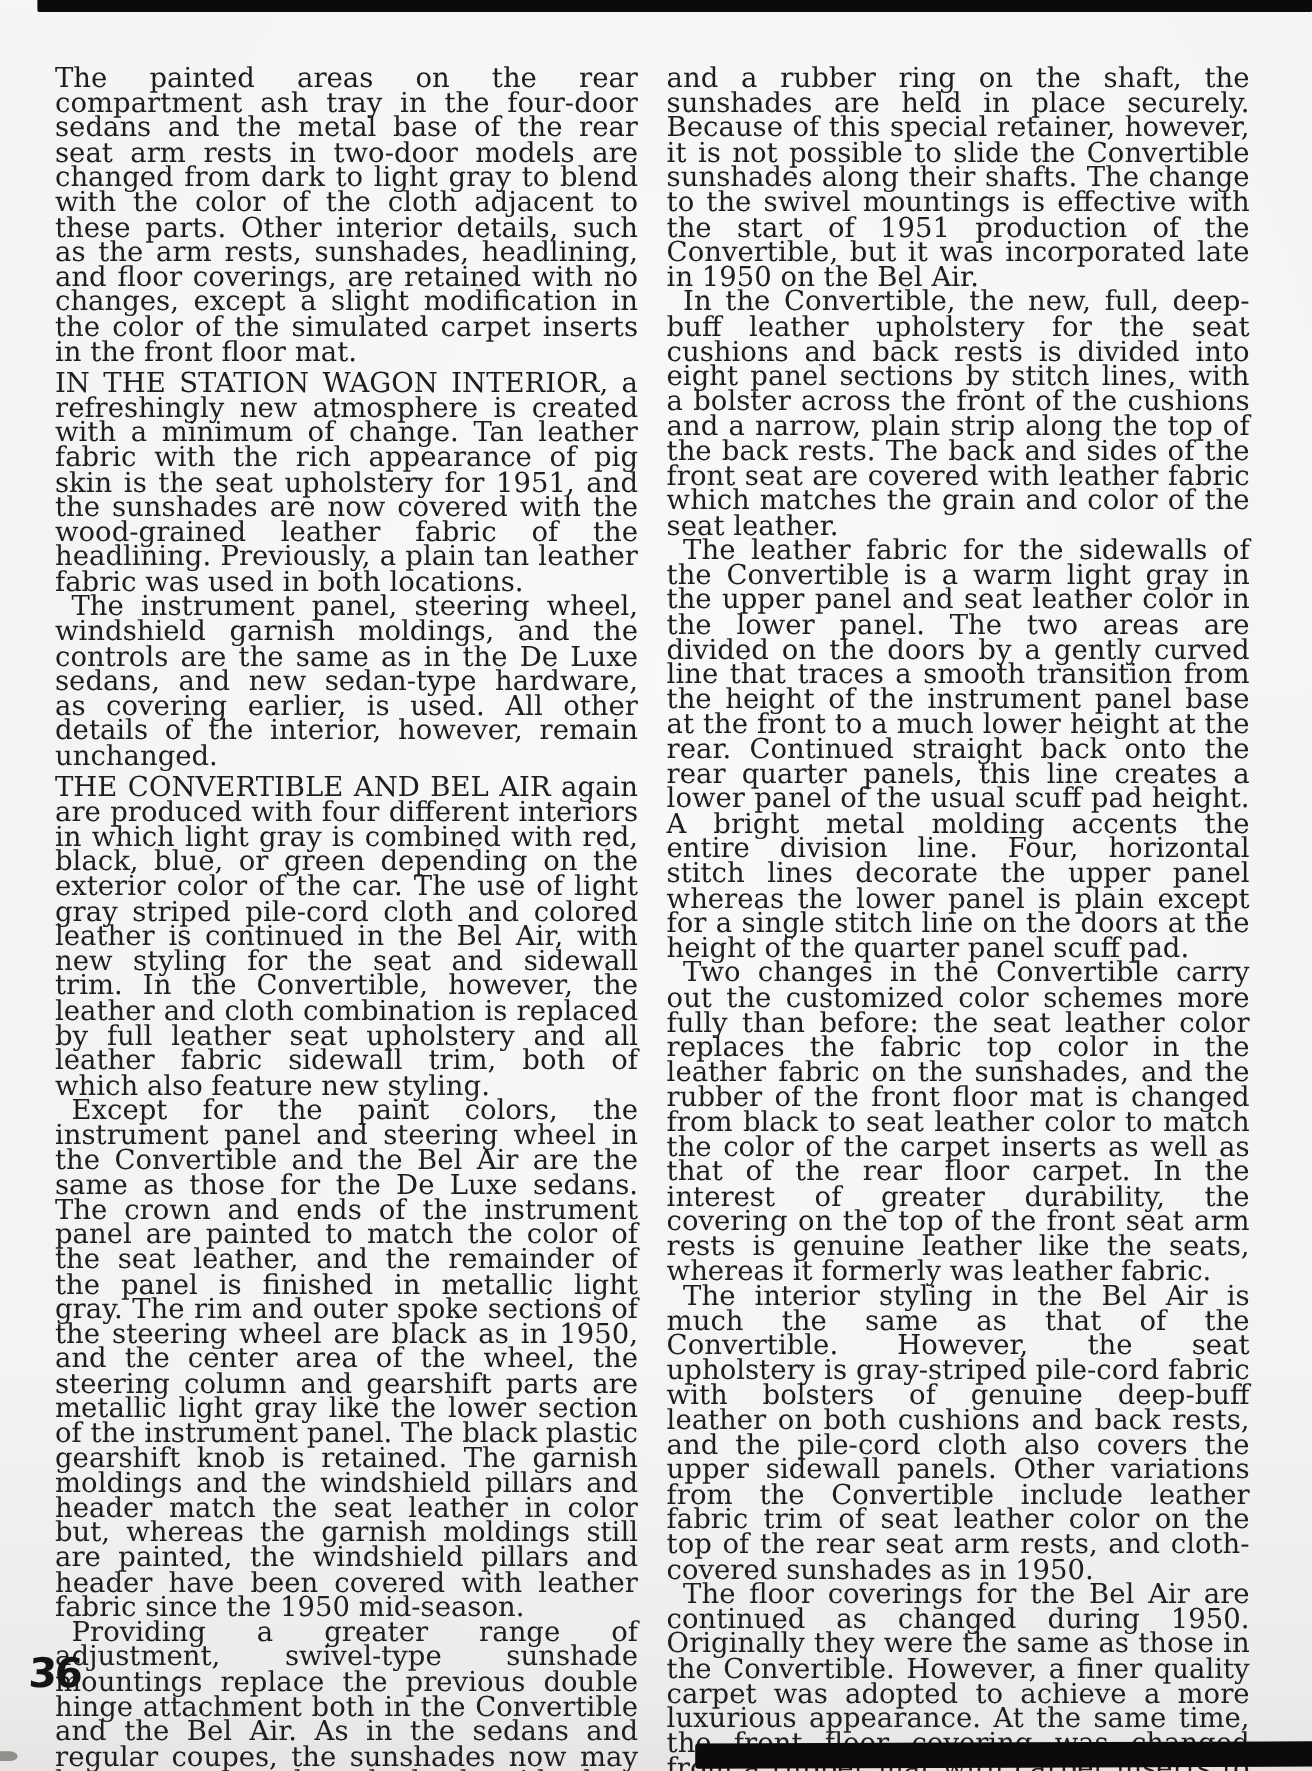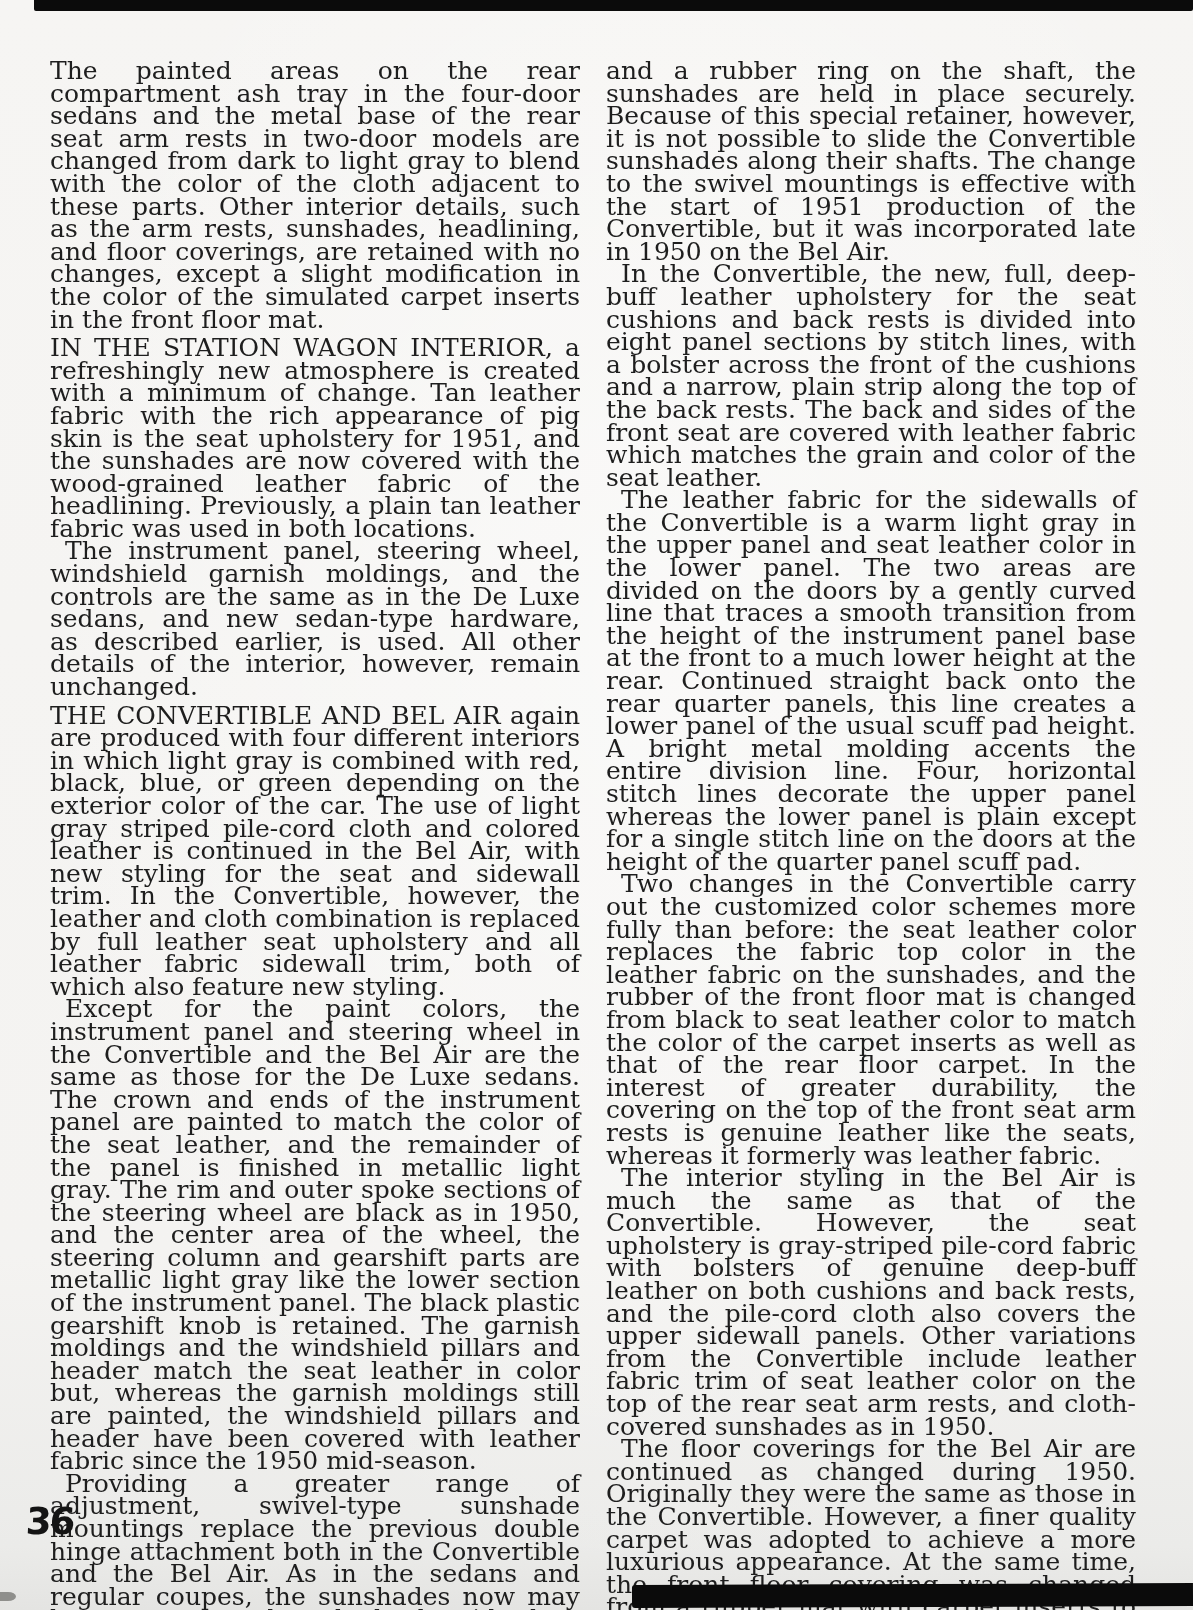--- a/index.html
+++ b/index.html
@@ -68,21 +68,21 @@
 </style>
 </head>
 <body>
 
 <div class="scan-bar-top"></div>
 
 <div class="columns">
   <div class="col">
     <p>The painted areas on the rear compartment ash tray in the four-door sedans and the metal base of the rear seat arm rests in two-door models are changed from dark to light gray to blend with the color of the cloth adjacent to these parts. Other interior details, such as the arm rests, sunshades, headlining, and floor coverings, are retained with no changes, except a slight modification in the color of the simulated carpet inserts in the front floor mat.</p>
     <p class="gap">IN THE STATION WAGON INTERIOR, a refreshingly new atmosphere is created with a minimum of change. Tan leather fabric with the rich appearance of pig skin is the seat upholstery for 1951, and the sunshades are now covered with the wood-grained leather fabric of the headlining. Previously, a plain tan leather fabric was used in both locations.</p>
-    <p class="indent">The instrument panel, steering wheel, windshield garnish moldings, and the controls are the same as in the De Luxe sedans, and new sedan-type hardware, as described earlier, is used. All other details of the interior, however, remain unchanged.</p>
+    <p class="indent">The instrument panel, steering wheel, windshield garnish moldings, and the controls are the same as in the De Luxe sedans, and new sedan-type hardware, as covering earlier, is used. All other details of the interior, however, remain unchanged.</p>
     <p class="gap">THE CONVERTIBLE AND BEL AIR again are produced with four different interiors in which light gray is combined with red, black, blue, or green depending on the exterior color of the car. The use of light gray striped pile-cord cloth and colored leather is continued in the Bel Air, with new styling for the seat and sidewall trim. In the Convertible, however, the leather and cloth combination is replaced by full leather seat upholstery and all leather fabric sidewall trim, both of which also feature new styling.</p>
     <p class="indent">Except for the paint colors, the instrument panel and steering wheel in the Convertible and the Bel Air are the same as those for the De Luxe sedans. The crown and ends of the instrument panel are painted to match the color of the seat leather, and the remainder of the panel is finished in metallic light gray. The rim and outer spoke sections of the steering wheel are black as in 1950, and the center area of the wheel, the steering column and gearshift parts are metallic light gray like the lower section of the instrument panel. The black plastic gearshift knob is retained. The garnish moldings and the windshield pillars and header match the seat leather in color but, whereas the garnish moldings still are painted, the windshield pillars and header have been covered with leather fabric since the 1950 mid-season.</p>
     <p class="indent">Providing a greater range of adjustment, swivel-type sunshade mountings replace the previous double hinge attachment both in the Convertible and the Bel Air. As in the sedans and regular coupes, the sunshades now may be swung around to shade the side door windows and, in the Bel Air, they slide on their supporting shafts as well. Since the free end of the sunshade shafts must be secured when driving the Convertible with the top lowered, a U-shaped clip for each sunshade is installed on the windshield header. The free end of the shaft is inserted in the clip and, through the wedging action between the clip</p>
   </div>
   <div class="col">
     <p>and a rubber ring on the shaft, the sunshades are held in place securely. Because of this special retainer, however, it is not possible to slide the Convertible sunshades along their shafts. The change to the swivel mountings is effective with the start of 1951 production of the Convertible, but it was incorporated late in 1950 on the Bel Air.</p>
     <p class="indent">In the Convertible, the new, full, deep-buff leather upholstery for the seat cushions and back rests is divided into eight panel sections by stitch lines, with a bolster across the front of the cushions and a narrow, plain strip along the top of the back rests. The back and sides of the front seat are covered with leather fabric which matches the grain and color of the seat leather.</p>
     <p class="indent">The leather fabric for the sidewalls of the Convertible is a warm light gray in the upper panel and seat leather color in the lower panel. The two areas are divided on the doors by a gently curved line that traces a smooth transition from the height of the instrument panel base at the front to a much lower height at the rear. Continued straight back onto the rear quarter panels, this line creates a lower panel of the usual scuff pad height. A bright metal molding accents the entire division line. Four, horizontal stitch lines decorate the upper panel whereas the lower panel is plain except for a single stitch line on the doors at the height of the quarter panel scuff pad.</p>
     <p class="indent">Two changes in the Convertible carry out the customized color schemes more fully than before: the seat leather color replaces the fabric top color in the leather fabric on the sunshades, and the rubber of the front floor mat is changed from black to seat leather color to match the color of the carpet inserts as well as that of the rear floor carpet. In the interest of greater durability, the covering on the top of the front seat arm rests is genuine leather like the seats, whereas it formerly was leather fabric.</p>
     <p class="indent">The interior styling in the Bel Air is much the same as that of the Convertible. However, the seat upholstery is gray-striped pile-cord fabric with bolsters of genuine deep-buff leather on both cushions and back rests, and the pile-cord cloth also covers the upper sidewall panels. Other variations from the Convertible include leather fabric trim of seat leather color on the top of the rear seat arm rests, and cloth-covered sunshades as in 1950.</p>

